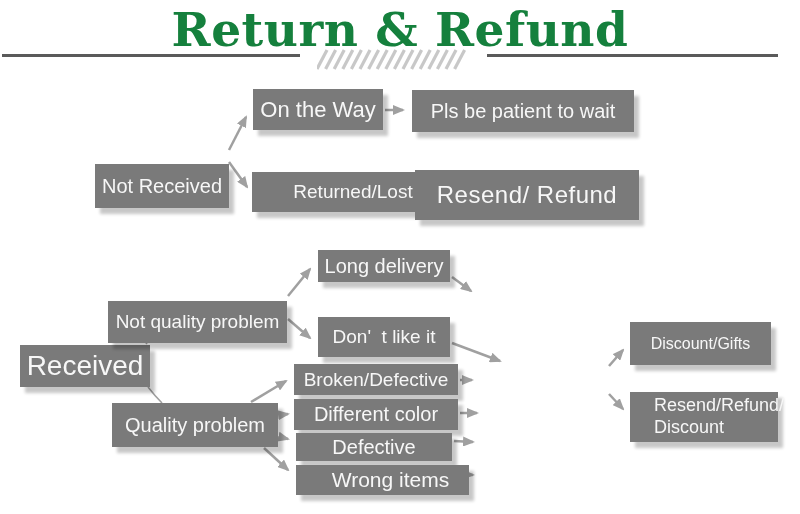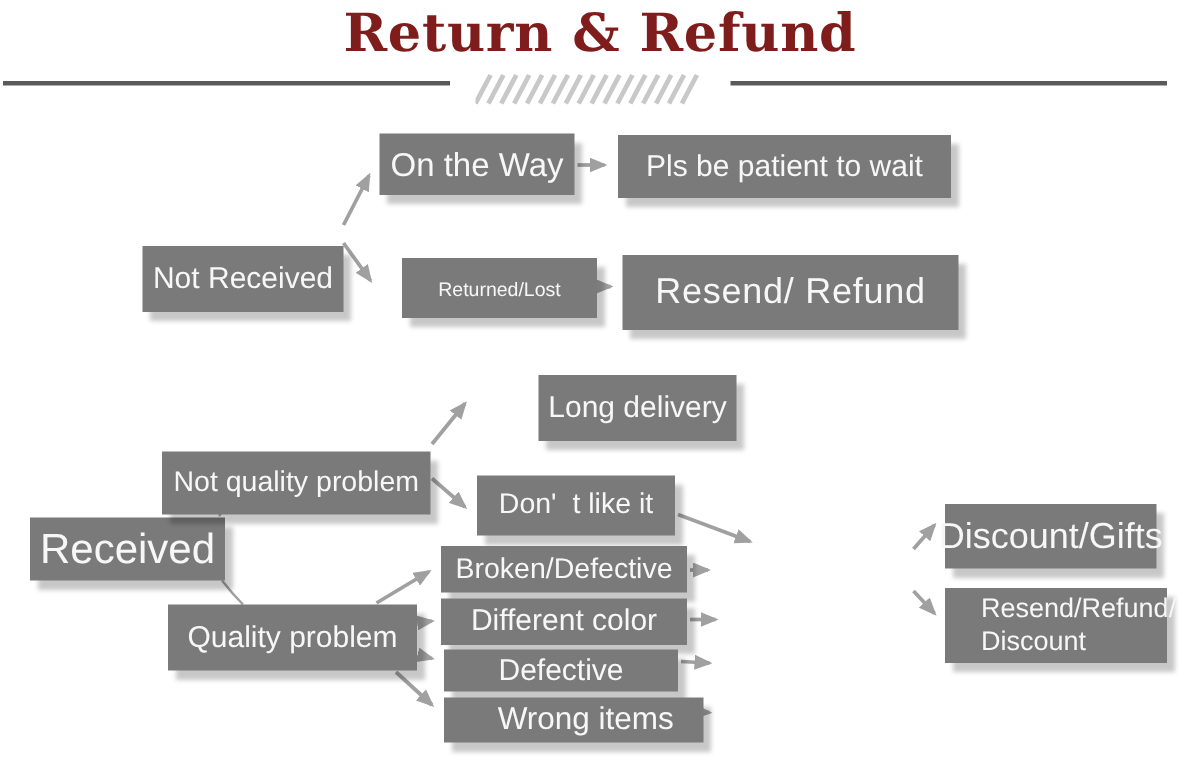--- a/index.html
+++ b/index.html
@@ -13,22 +13,22 @@
   }
 
   
   .title {
     position: absolute;
     left: 0; right: 0; top: 2px;
     margin: 0;
     text-align: center;
     font-family: "DejaVu Serif", "Liberation Serif", serif;
     font-weight: bold;
-    font-size: 35px;
-    color: #7f1d1d;
+    font-size: 47px;
+    color: #15803d;
     letter-spacing: 0.5px;
   }
   .rule {
     position: absolute;
     top: 54px;
     height: 3px;
     background: #5a5a5a;
   }
   .rule-left  { left: 2px;   width: 298px; }
   .rule-right { left: 487px; width: 291px; }
@@ -54,33 +54,33 @@
     color: #f7f7f7;
     display: flex;
     align-items: center;
     justify-content: center;
     white-space: nowrap;
     box-shadow: 5px 6px 3px rgba(0, 0, 0, 0.22);
   }
   #nd-not-received            { left: 95px;  top: 116px; width: 134px; height: 44px; font-size: 20px; margin-top: 48px; }
   #nd-on-the-way              { left: 253px; top: 89px;  width: 130px; height: 41px; font-size: 22px; }
   #nd-pls-wait                { left: 412px; top: 90px;  width: 222px; height: 42px; font-size: 20px; }
-  #nd-returned-lost           { left: 268px; top: 172px; width: 130px; height: 40px; font-size: 13px; }
+  #nd-returned-lost           { left: 252px; top: 172px; width: 130px; height: 40px; font-size: 19px; padding-left: 36px; }
   #nd-resend-refund           { left: 415px; top: 170px; width: 224px; height: 50px; font-size: 24px; letter-spacing: 0.5px; }
   #nd-received                { left: 20px;  top: 345px; width: 130px; height: 42px; font-size: 28px; }
   #nd-not-quality-problem     { left: 108px; top: 301px; width: 179px; height: 42px; font-size: 19px; }
-  #nd-long-delivery           { left: 318px; top: 250px; width: 132px; height: 44px; font-size: 20px; margin-left: 41px; }
+  #nd-long-delivery           { left: 318px; top: 250px; width: 132px; height: 32px; font-size: 20px; }
   #nd-dont-like-it            { left: 318px; top: 317px; width: 132px; height: 40px; font-size: 19px; }
   #nd-quality-problem         { left: 112px; top: 403px; width: 166px; height: 44px; font-size: 20px; }
   #nd-broken-defective        { left: 294px; top: 364px; width: 164px; height: 31px; font-size: 19px; }
   #nd-different-color         { left: 294px; top: 399px; width: 164px; height: 31px; font-size: 20px; }
   #nd-shortage                { left: 296px; top: 433px; width: 156px; height: 28px; font-size: 20px; }
   #nd-wrong-items             { left: 296px; top: 465px; width: 157px; height: 30px; font-size: 21px; padding-left: 16px; }
   #nd-contact-us              { left: 479px; top: 362px; width: 128px; height: 43px; font-size: 22px; }
-  #nd-discount-gifts          { left: 630px; top: 336px; width: 141px; height: 43px; font-size: 24px; }
+  #nd-discount-gifts          { left: 630px; top: 322px; width: 141px; height: 43px; font-size: 16px; }
   #nd-resend-refund-discount  {
     left: 630px; top: 392px; width: 148px; height: 50px;
     font-size: 18px; line-height: 1.2;
     justify-content: flex-start; text-align: left;
     padding-left: 24px; box-sizing: border-box;
     white-space: normal;
   }
 </style>
 </head>
 <body>

